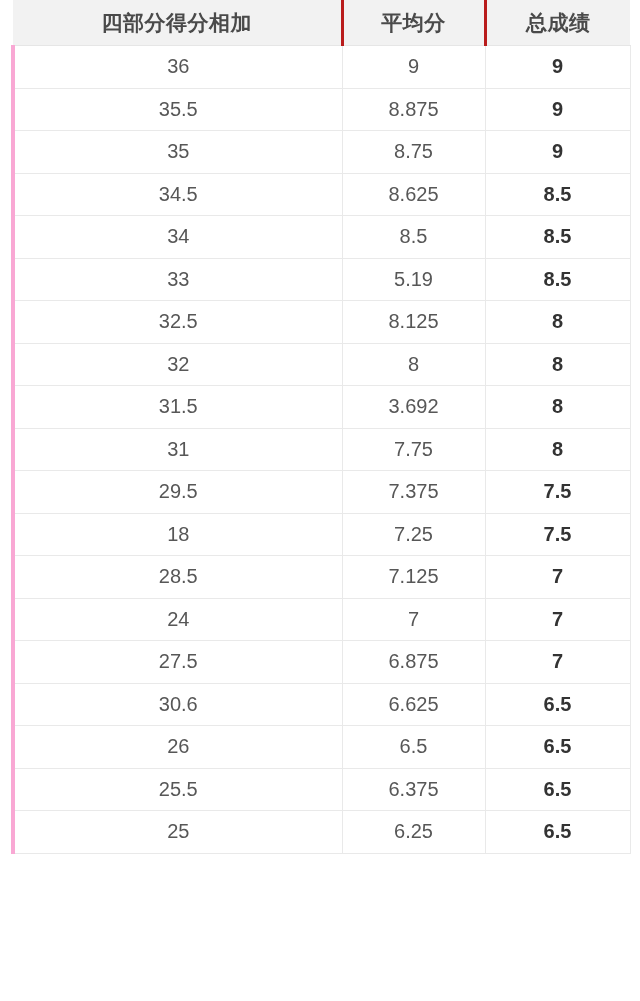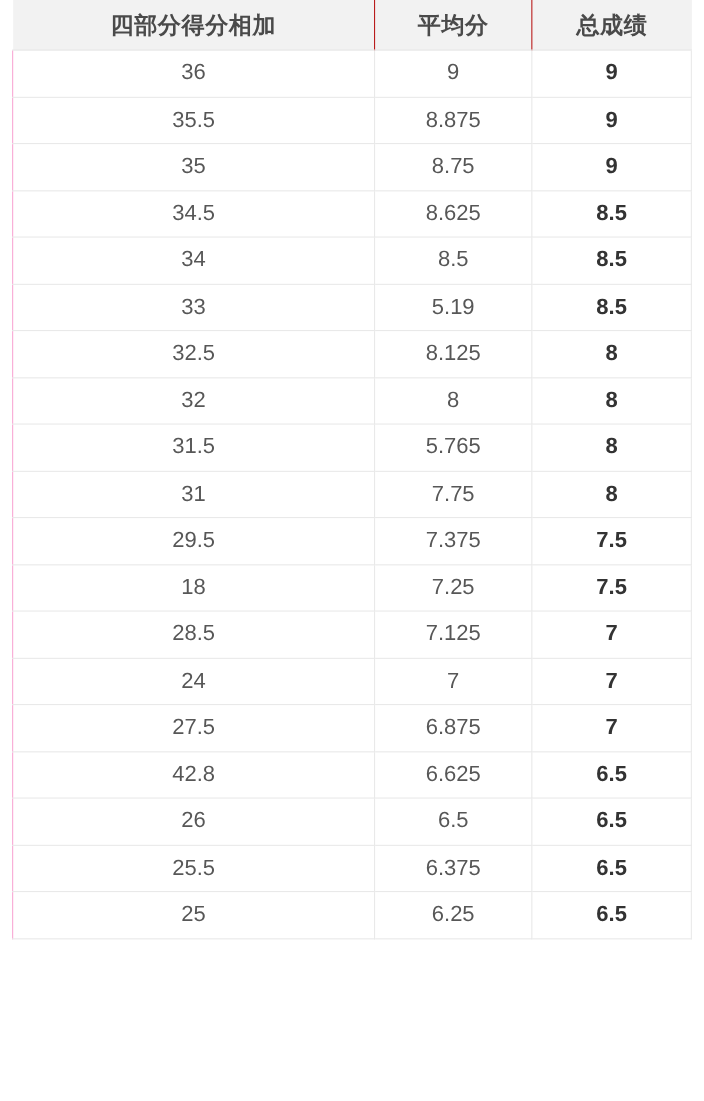--- a/index.html
+++ b/index.html
@@ -39,39 +39,39 @@
 
   thead th {
     height: 45px;
     background: #f2f2f2;
     color: #4a4a4a;
     font-size: 21px;
     font-weight: bold;
     text-align: center;
     vertical-align: middle;
     letter-spacing: 0.5px;
-    border-right: 1px solid #b91c1c;
+    border-right: 3px solid #b91c1c;
     border-bottom: 1px solid #e6e6e6;
     padding: 0;
   }
   thead th:last-child {
     border-right: none;
   }
 
   tbody td {
     height: 41.5px;
     background: #ffffff;
     text-align: center;
     vertical-align: middle;
     padding: 0;
     border-bottom: 1px solid #e9e9e9;
     border-right: 1px solid #e9e9e9;
   }
   tbody tr td:first-child {
-    border-left: 1px solid #f9a8d4;
+    border-left: 4px solid #f9a8d4;
   }
   tbody tr td:last-child {
     border-right: 1px solid #e9e9e9;
   }
 
   td.col-sum,
   td.col-avg {
     font-size: 20px;
     font-weight: normal;
     color: #575757;
@@ -135,21 +135,21 @@
           <td class="col-avg">8.125</td>
           <td class="col-total">8</td>
         </tr>
         <tr>
           <td class="col-sum">32</td>
           <td class="col-avg">8</td>
           <td class="col-total">8</td>
         </tr>
         <tr>
           <td class="col-sum">31.5</td>
-          <td class="col-avg">5.765</td>
+          <td class="col-avg">3.692</td>
           <td class="col-total">8</td>
         </tr>
         <tr>
           <td class="col-sum">31</td>
           <td class="col-avg">7.75</td>
           <td class="col-total">8</td>
         </tr>
         <tr>
           <td class="col-sum">29.5</td>
           <td class="col-avg">7.375</td>
@@ -169,21 +169,21 @@
           <td class="col-sum">24</td>
           <td class="col-avg">7</td>
           <td class="col-total">7</td>
         </tr>
         <tr>
           <td class="col-sum">27.5</td>
           <td class="col-avg">6.875</td>
           <td class="col-total">7</td>
         </tr>
         <tr>
-          <td class="col-sum">42.8</td>
+          <td class="col-sum">30.6</td>
           <td class="col-avg">6.625</td>
           <td class="col-total">6.5</td>
         </tr>
         <tr>
           <td class="col-sum">26</td>
           <td class="col-avg">6.5</td>
           <td class="col-total">6.5</td>
         </tr>
         <tr>
           <td class="col-sum">25.5</td>

